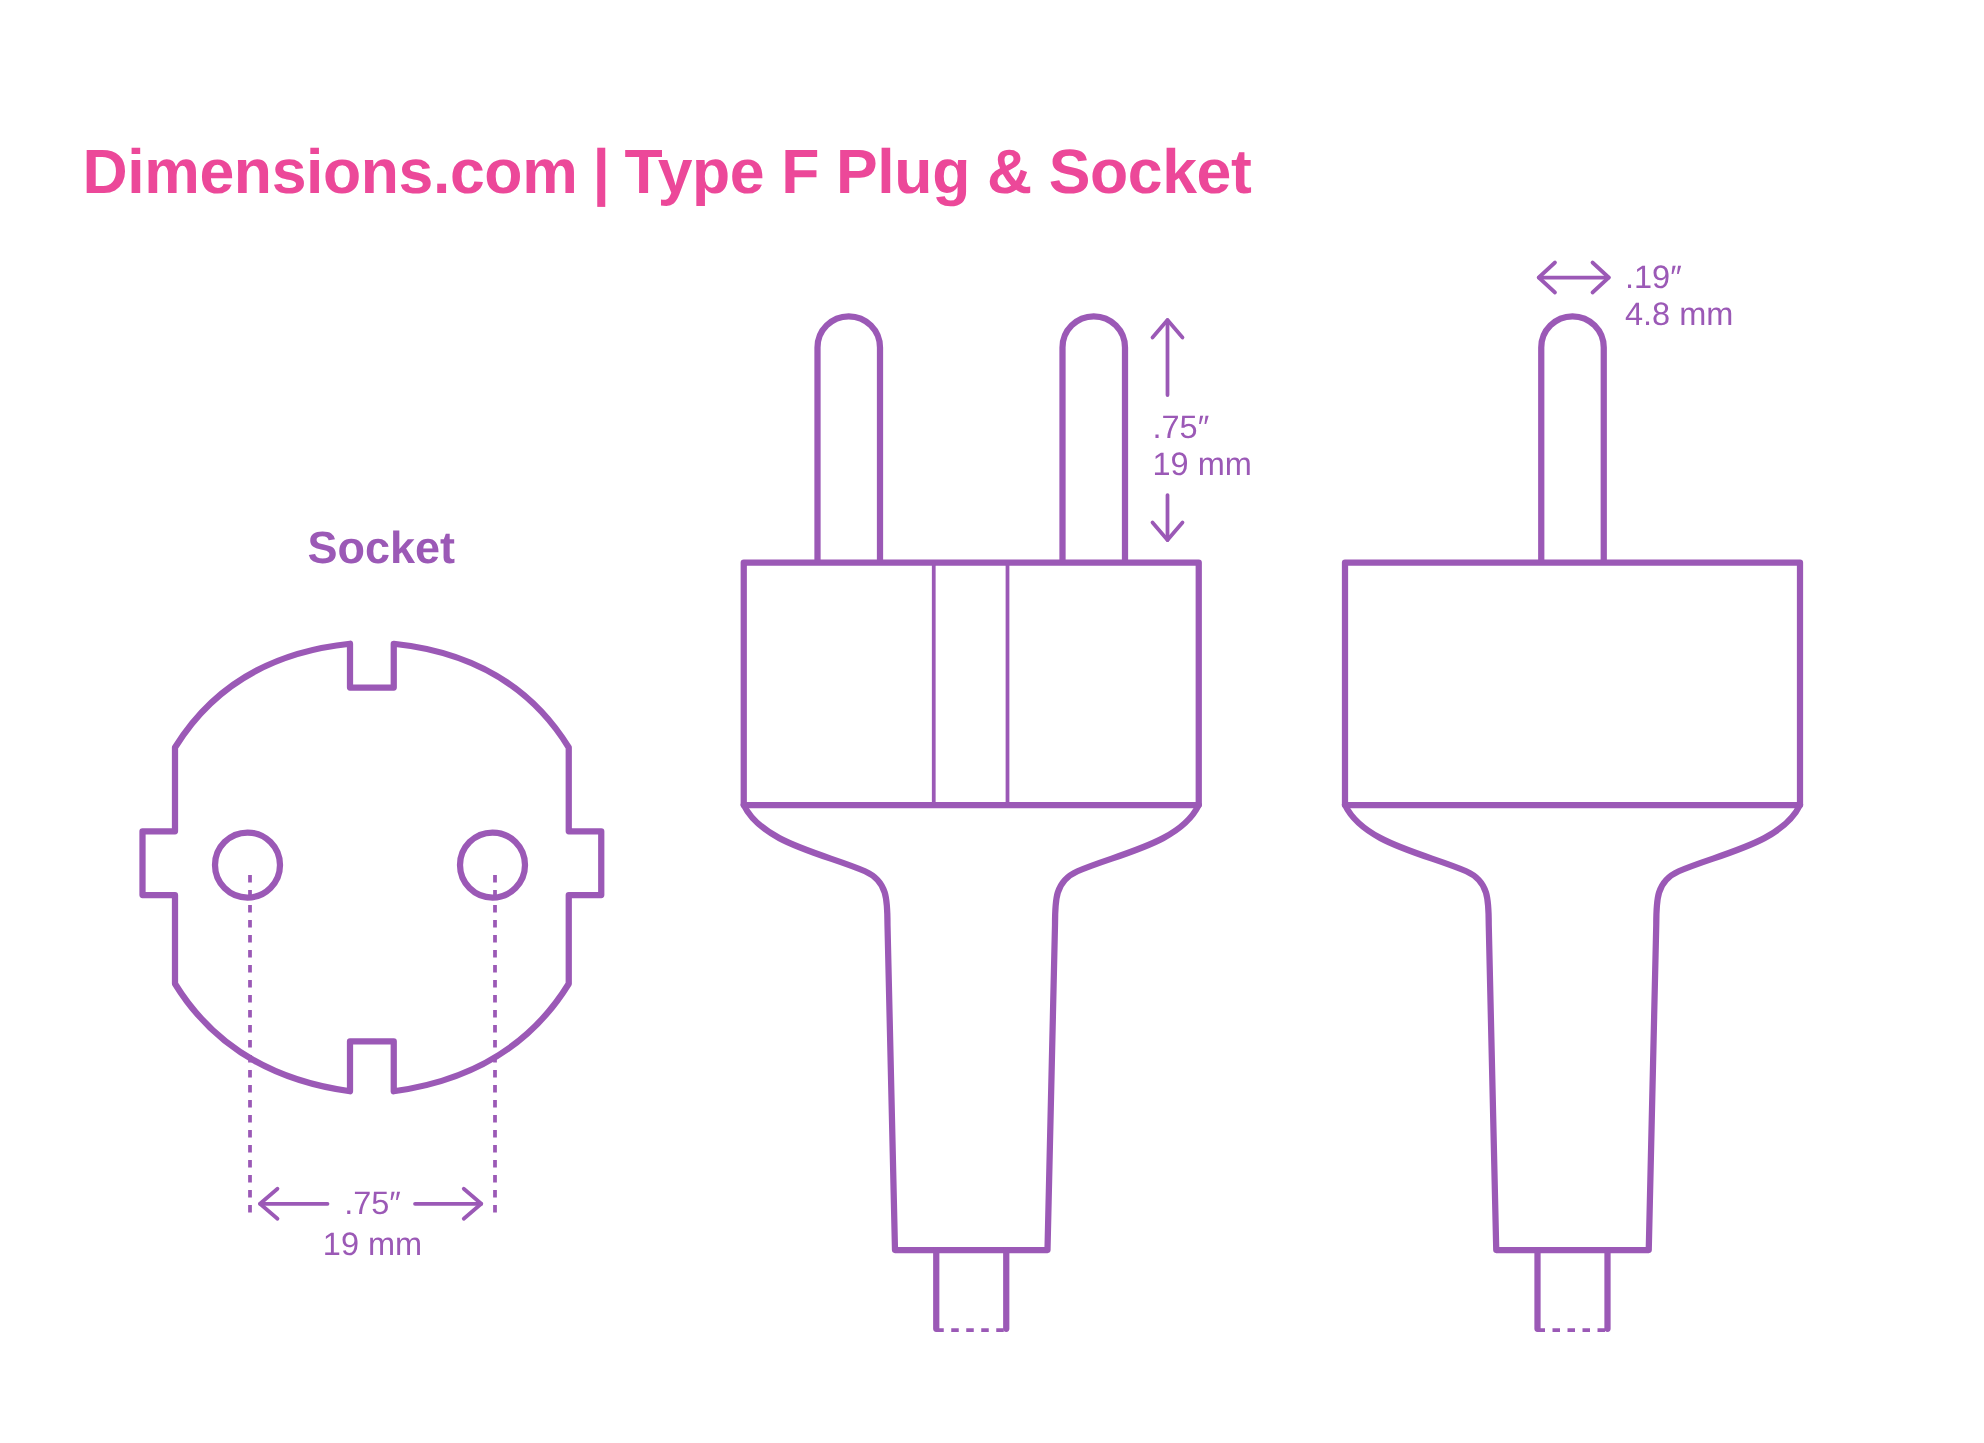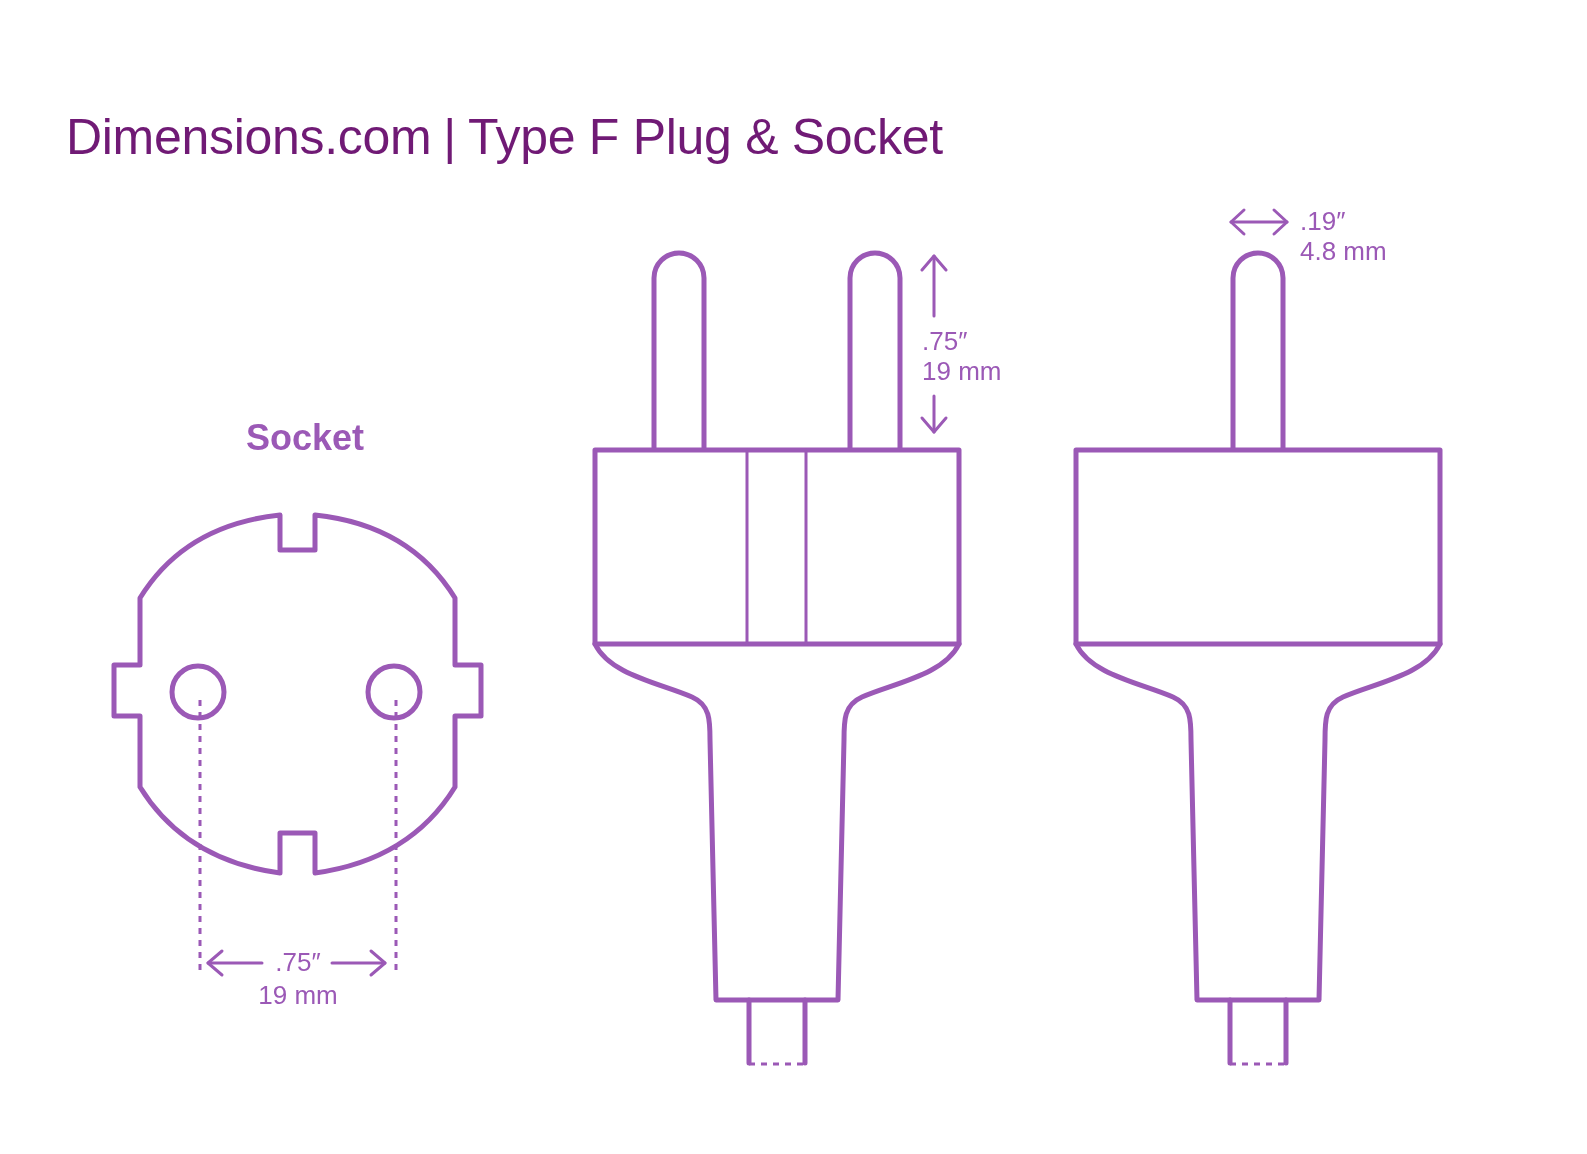--- a/index.html
+++ b/index.html
@@ -1,17 +1,17 @@
 <!DOCTYPE html>
 <html><head>
 <meta charset="utf-8">
 <style>
   html, body { margin: 0; padding: 0; background: #ffffff; }
   body { width: 1587px; height: 1154px; position: relative; overflow: hidden; font-family: "Liberation Sans", sans-serif; }
-  .title { position: absolute; left: 66px; top: 108px; font-size: 50px; font-weight: normal; color: #701a75; white-space: nowrap; letter-spacing: -0.3px; }
+  .title { position: absolute; left: 66px; top: 108px; font-size: 50px; font-weight: bold; color: #ec4899; white-space: nowrap; letter-spacing: -0.3px; }
   .title .sep { display: inline-block; margin: 0 12px; }
   svg.drawing { position: absolute; left: 0; top: 0; }
   .lbl { font-family: "Liberation Sans", sans-serif; fill: #9b59b6; }
   .lbl-bold { font-weight: bold; }
 </style>
 </head>
 <body>
 
 <div class="title">
   <span>Dimensions.com</span><span class="sep">|</span><span>Type F Plug &amp; Socket</span>

